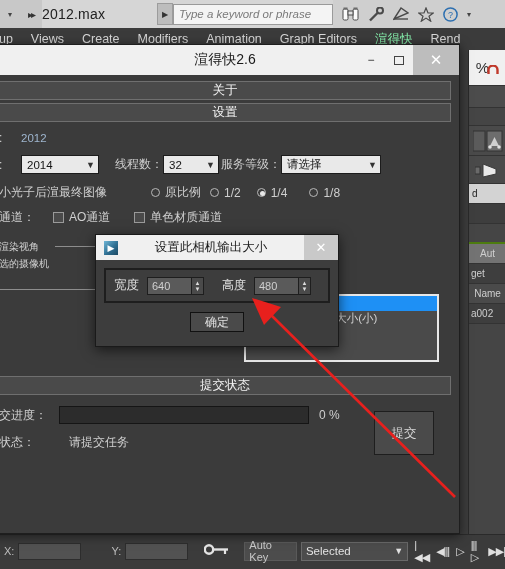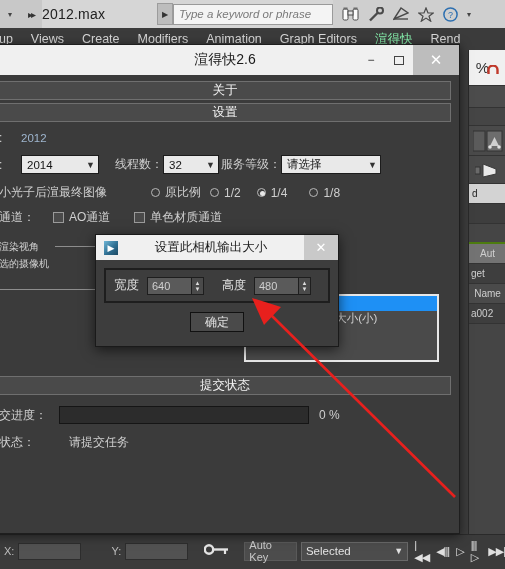--- a/index.html
+++ b/index.html
@@ -433,20 +433,21 @@
         <div style="position:relative;height:70px;">
           <div class="row" style="position:absolute;left:0;top:8px;margin:0;">
             <span class="lbl">交进度：</span>
             <div class="progress-track" style="width:250px;margin-left:12px;"></div>
             <span class="lbl" style="margin-left:10px;">0 %</span>
           </div>
           <div class="row" style="position:absolute;left:0;top:36px;margin:0;">
             <span class="lbl">状态：</span>
             <span class="lbl" style="margin-left:34px;">请提交任务</span>
           </div>
+          <div class="submit-btn" style="position:absolute;left:375px;top:13px;">提交</div>
         </div>
       </div>
 
     </div>
   </div>
 
   <div class="modal">
     <div class="modal-title">
       <span class="modal-ico">▶</span>
       <span class="mt">设置此相机输出大小</span>

